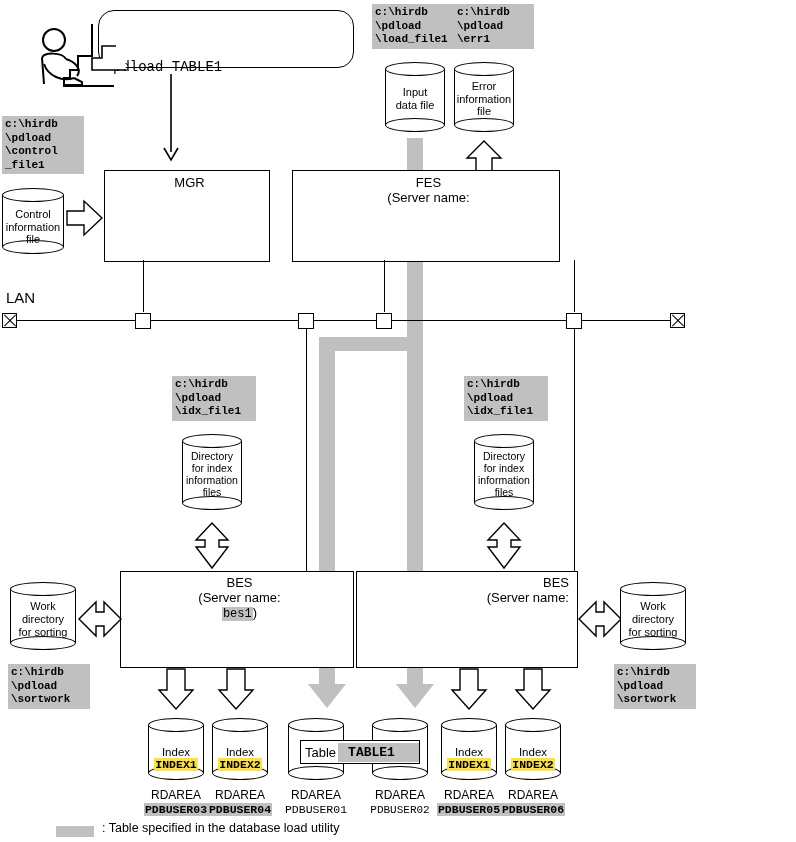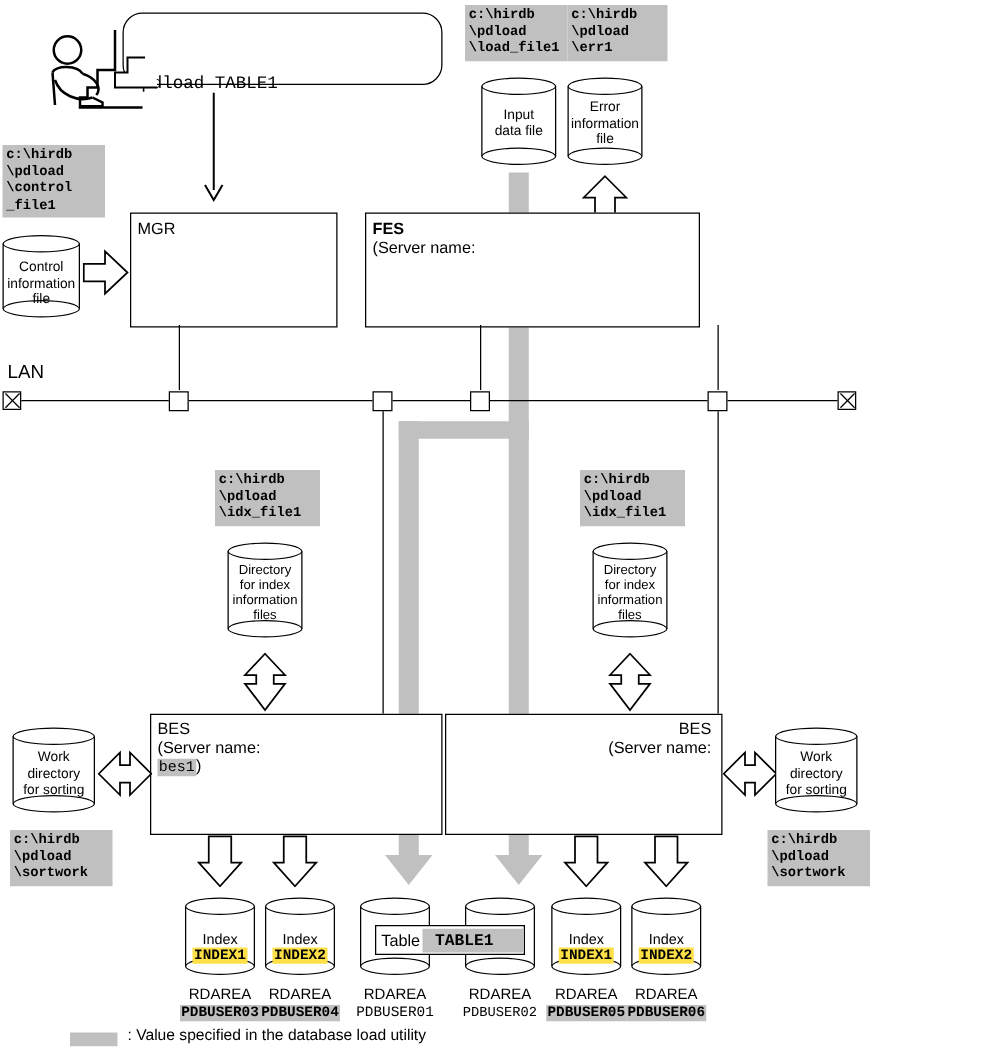--- a/index.html
+++ b/index.html
@@ -11,21 +11,21 @@
   
   .abs{position:absolute;box-sizing:border-box;}
 
   
   .pathbox{position:absolute;background:#c0c0c0;font-family:"Liberation Mono",monospace;
            font-size:11px;line-height:13.5px;font-weight:bold;color:#000;
            padding:2px 3px;white-space:pre;}
 
   
   .server{position:absolute;border:1px solid #000;background:#fff;
-          font-family:"Liberation Sans",sans-serif;font-size:13px;line-height:15px;color:#000;}
+          font-family:"Liberation Sans",sans-serif;font-size:13px;line-height:15px;color:#000;text-align:center;}
   .server .ln{padding-left:5px;white-space:nowrap;}
   .server .srv{font-family:"Liberation Mono",monospace;font-size:12px;background:#c0c0c0;padding:0 1px;}
   .server.right{text-align:right;}
   .server.right .ln{padding-left:0;padding-right:8px;}
 
   
   .cyl{position:absolute;}
   .cyl .top{position:absolute;left:0;top:0;width:100%;height:14px;border:1px solid #000;
             border-radius:50%;background:#fff;box-sizing:border-box;z-index:3;}
   .cyl .body{position:absolute;left:0;top:7px;width:100%;border-left:1px solid #000;
@@ -152,21 +152,21 @@
   <div class="gflow" style="left:319px;top:337px;width:16px;height:349px;"></div>
   <div class="gflow" style="left:407px;top:337px;width:16px;height:349px;"></div>
   <div class="gheadwrap" style="left:308px;top:684px;"></div>
   <div class="gheadwrap" style="left:396px;top:684px;"></div>
 
   <div class="server" style="left:104px;top:170px;width:164px;height:90px;">
     <div class="ln" style="padding-top:4px;">MGR</div>
   </div>
 
   <div class="server" style="left:292px;top:170px;width:266px;height:90px;">
-    <div class="ln" style="padding-top:4px;font-weight:bold;">FES</div>
+    <div class="ln" style="padding-top:4px;">FES</div>
     <div class="ln">(Server name:</div>
   </div>
 
   <div class="vline" style="left:143px;top:260px;height:52px;"></div>
   <div class="vline" style="left:384px;top:260px;height:52px;"></div>
   <div class="vline" style="left:574px;top:260px;height:52px;"></div>
 
   <div class="lanlabel" style="left:6px;top:289px;">LAN</div>
   <div class="busline" style="left:6px;top:320px;width:678px;"></div>
   <div class="term" style="left:2px;top:313px;"></div>
@@ -356,15 +356,15 @@
   <div class="idxtxt" style="left:505px;top:746px;width:56px;">
     <div>Index</div>
     <div><span class="idxname">INDEX2</span></div>
   </div>
   <div class="rdlabel" style="left:483px;top:788px;width:100px;">
     <div>RDAREA</div>
     <div><span class="nm">PDBUSER06</span></div>
   </div>
 
   <div class="legend-swatch" style="left:56px;top:826px;width:38px;height:11px;"></div>
-  <div class="legend-text" style="left:102px;top:821px;">: Value specified in the database load utility</div>
+  <div class="legend-text" style="left:102px;top:821px;">: Table specified in the database load utility</div>
 
 </div>
 
 </body></html>

